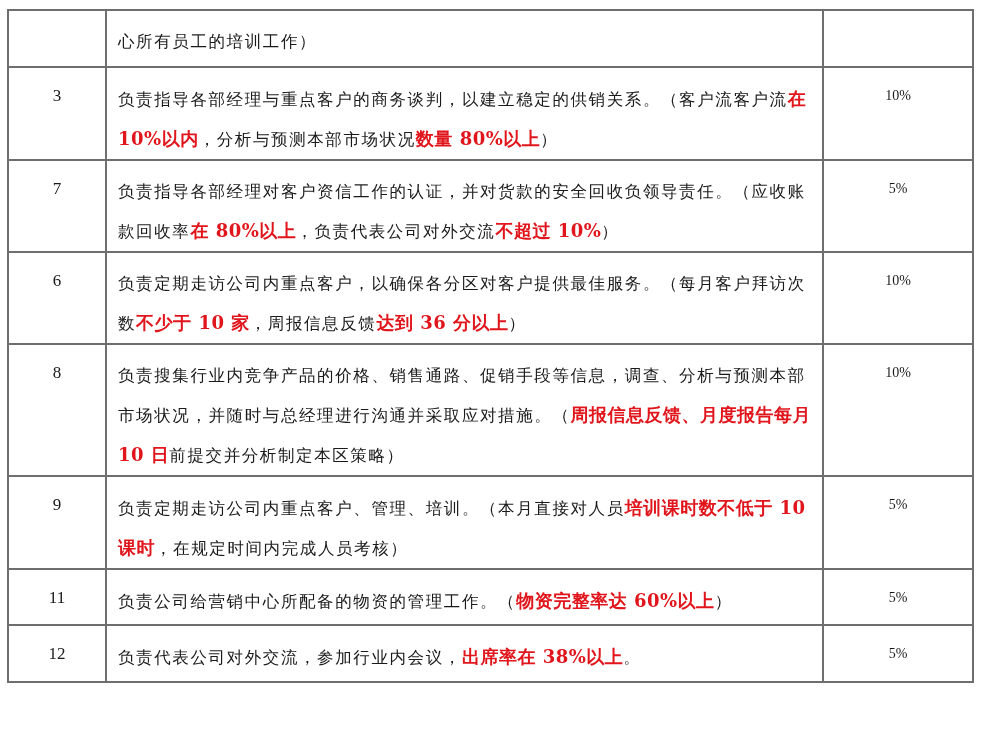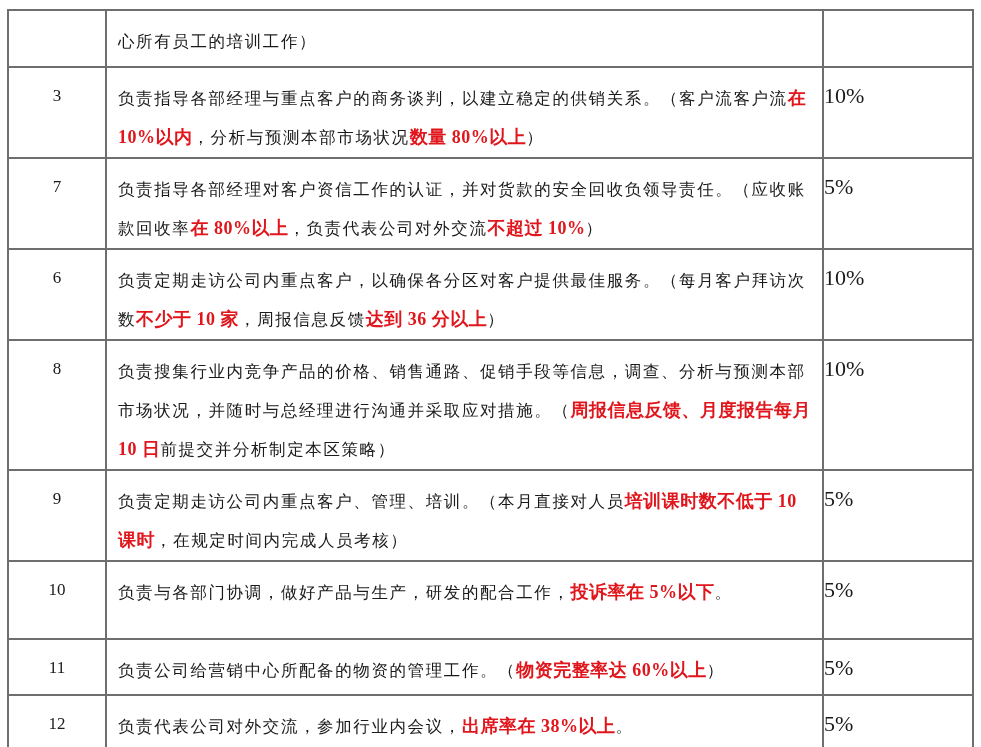--- a/index.html
+++ b/index.html
@@ -2,24 +2,24 @@
 <html><head>
 <meta charset="utf-8">
 <style>
   html, body { margin: 0; padding: 0; background: #ffffff; }
   body { width: 981px; height: 747px; position: relative; overflow: hidden;
          font-family: "DejaVu Serif", "Liberation Serif", serif; color: #1a1a1a; }
   .tbl { position: absolute; left: 7px; top: 9px; border-collapse: collapse; table-layout: fixed; }
   .tbl td { border: 2px solid #6e6e6e; padding: 0; vertical-align: top; }
   .c-no { width: 96px; text-align: center; font-family: "Liberation Serif", serif; font-size: 17px; }
   .c-desc { width: 715px; }
-  .c-wt { width: 148px; font-family: "Liberation Serif", serif; font-size: 22px; }
+  .c-wt { width: 148px; text-align: center; font-family: "Liberation Serif", serif; font-size: 14px; }
   .no, .wt { display: block; padding-top: 16px; line-height: 24px; }
   .desc { display: block; padding: 11px 10px 0 11px; font-size: 16.5px; line-height: 39px;
-          letter-spacing: 1.6px; word-break: break-all; font-family: Liberation Serif, serif; }
+          letter-spacing: 1.6px; word-break: break-all; }
   .hl { color: #e0161c; font-weight: bold; font-size: 18px; letter-spacing: 0.5px; }
 </style>
 </head>
 <body>
 
 <table class="tbl">
   <tbody id="tbody">
   <tr style="height: 57px;">
     <td class="c-no">
       <span class="no"></span>
@@ -85,31 +85,20 @@
       <span class="no">9</span>
     </td>
     <td class="c-desc">
       <span class="desc"><span>负责定期走访公司内重点客户、管理、培训。（本月直接对人员</span><span class="hl">培训课时数不低于 10 课时</span><span>，在规定时间内完成人员考核）</span></span>
     </td>
     <td class="c-wt">
       <span class="wt">5%</span>
     </td>
   </tr>
 
-  <tr style="height: 78px;">
-    <td class="c-no">
-      <span class="no">10</span>
-    </td>
-    <td class="c-desc">
-      <span class="desc"><span>负责与各部门协调，做好产品与生产，研发的配合工作，</span><span class="hl">投诉率在 5%以下</span><span>。</span></span>
-    </td>
-    <td class="c-wt">
-      <span class="wt">5%</span>
-    </td>
-  </tr>
 
   <tr style="height: 56px;">
     <td class="c-no">
       <span class="no">11</span>
     </td>
     <td class="c-desc">
       <span class="desc"><span>负责公司给营销中心所配备的物资的管理工作。（</span><span class="hl">物资完整率达 60%以上</span><span>）</span></span>
     </td>
     <td class="c-wt">
       <span class="wt">5%</span>

